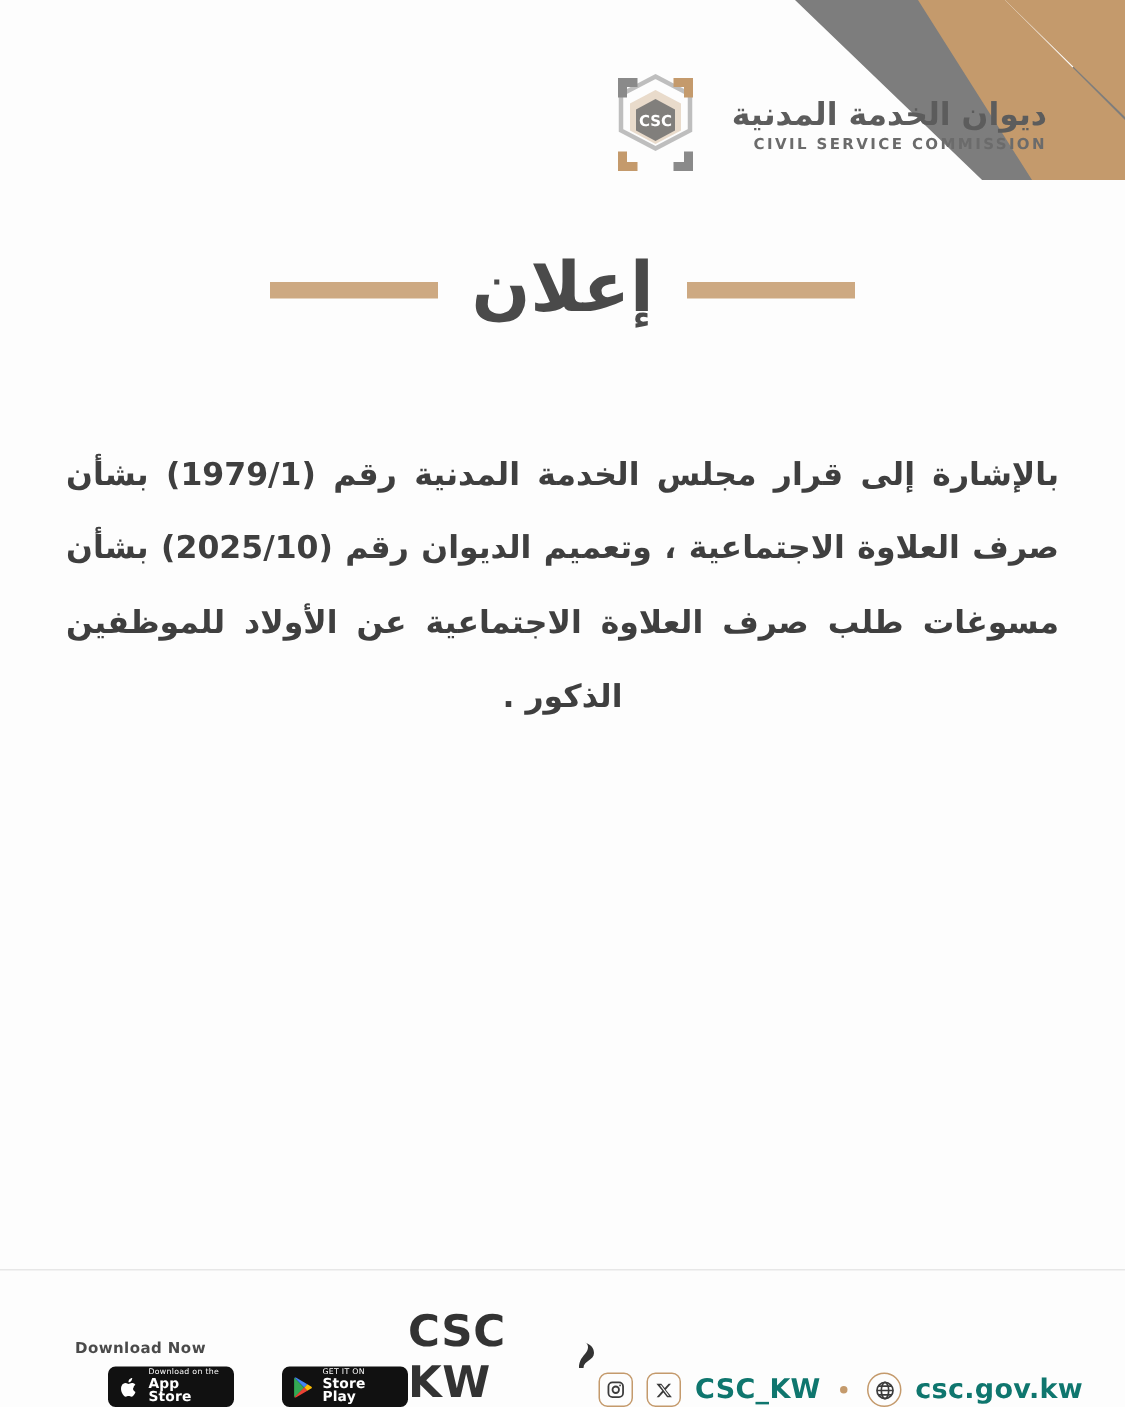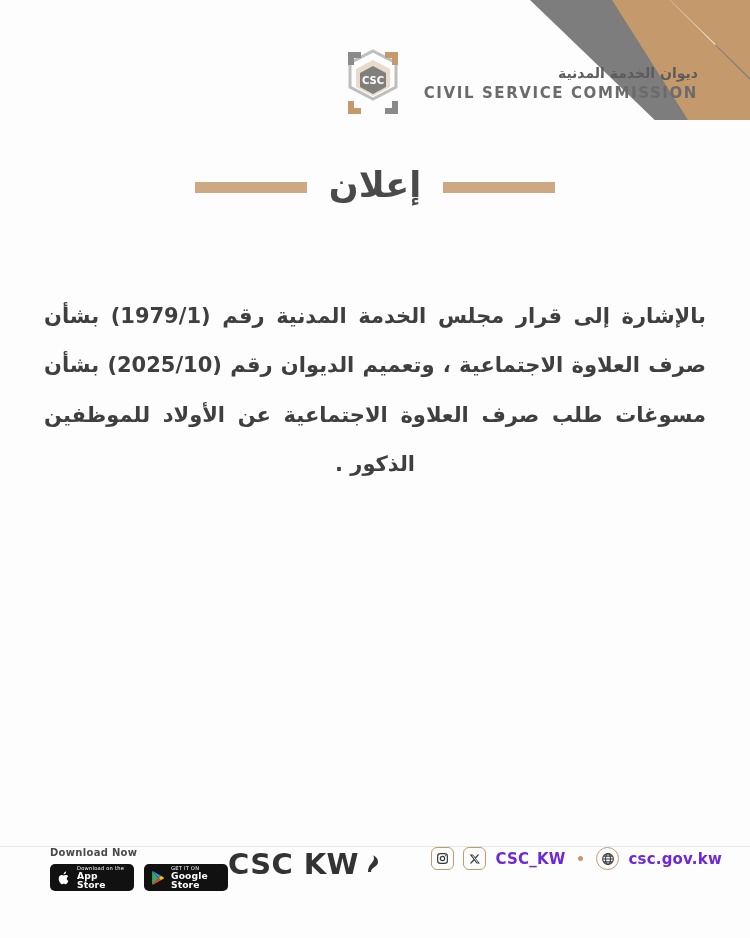--- a/index.html
+++ b/index.html
@@ -35,28 +35,28 @@
     top: 46px;
     right: 52px;
     display: flex;
     flex-direction: row-reverse;
     align-items: center;
     gap: 14px;
   }
   .logo-mark { width: 74px; height: 74px; flex: 0 0 auto; }
   .logo-text { display: flex; flex-direction: column; align-items: flex-start; gap: 3px; }
   .logo-ar {
-    font-size: 14px;
+    font-size: 21px;
     font-weight: bold;
     color: #5c5c5c;
     letter-spacing: 0px;
     direction: rtl;
   }
   .logo-en {
-    font-size: 15px;
+    font-size: 10px;
     font-weight: bold;
     color: #6b6b6b;
     letter-spacing: 1.6px;
     direction: ltr;
   }
 
   
   .title-row {
     position: absolute;
     top: 168px;
@@ -68,21 +68,21 @@
     gap: 22px;
   }
   .title-rule {
     height: 11px;
     background: #c49a6c;
     opacity: .85;
   }
   .rule-long { width: 112px; }
   .rule-short { width: 112px; }
   .title-text {
-    font-size: 35px;
+    font-size: 46px;
     font-weight: bold;
     color: #4a4a4a;
     line-height: 1;
     padding-bottom: 4px;
   }
 
   
   .body {
     position: absolute;
     top: 292px;
@@ -107,21 +107,21 @@
     left: 0; right: 0;
     bottom: 0;
     height: 92px;
     border-top: 1px solid #e7e7e7;
     background: #fdfdfd;
   }
   .footer-inner {
     position: relative;
     height: 100%;
     display: flex;
-    align-items: flex-start;
+    align-items: flex-end;
     direction: ltr;
     padding: 0 28px;
   }
   .download-block {
     display: flex;
     flex-direction: column;
     gap: 6px;
     margin-left: 22px;
   }
   .download-label {
@@ -134,20 +134,21 @@
   .store-badge {
     width: 84px;
     height: 27px;
     background: #111;
     border-radius: 5px;
     display: flex;
     align-items: center;
     gap: 5px;
     padding: 0 6px;
     color: #fff;
+    margin-left: 22px;
   }
   .store-badge .glyph { width: 16px; height: 16px; flex: 0 0 auto; }
   .store-txt { display: flex; flex-direction: column; line-height: 1; }
   .store-top { font-size: 5.2px; letter-spacing: .2px; }
   .store-bot { font-size: 9.2px; font-weight: bold; letter-spacing: .1px; }
 
   .brand-name {
     font-size: 29px;
     font-weight: bold;
     color: #333;
@@ -169,23 +170,23 @@
     border-radius: 6px;
     display: flex; align-items: center; justify-content: center;
   }
   .social .icon-round {
     width: 23px; height: 23px;
     border: 1.6px solid #c49a6c;
     border-radius: 50%;
     display: flex; align-items: center; justify-content: center;
   }
   .social-handle, .social-site {
-    font-size: 15px;
-    font-weight: bold;
-    color: #6d28d9;
+    font-size: 18px;
+    font-weight: bold;
+    color: #0f766e;
     letter-spacing: .2px;
   }
   .dot-sep {
     width: 5px; height: 5px; border-radius: 50%;
     background: #c49a6c;
     margin: 0 4px;
   }
 </style>
 </head>
 <body>
@@ -260,21 +261,21 @@
             <span class="glyph">
               <svg width="16" height="16" viewBox="0 0 24 24" xmlns="http://www.w3.org/2000/svg">
                 <path d="M3.6 2.2c-.3.3-.5.8-.5 1.4v16.8c0 .6.2 1.1.5 1.4l.1.1 9.4-9.4v-.2L3.6 2.2z" fill="#34A853"></path>
                 <path d="M16.3 15.3l-3.2-3.2v-.2l3.2-3.2.1.1 3.7 2.1c1.1.6 1.1 1.6 0 2.2l-3.8 2.2z" fill="#FBBC04"></path>
                 <path d="M16.4 15.2L13.1 12 3.6 21.8c.4.4 1 .4 1.7 0l11.1-6.6z" fill="#EA4335"></path>
                 <path d="M16.4 8.8L5.3 2.2c-.7-.4-1.3-.4-1.7 0L13.1 12l3.3-3.2z" fill="#4285F4"></path>
               </svg>
             </span>
             <span class="store-txt">
               <span class="store-top">GET IT ON</span>
-              <span class="store-bot">Google Store</span>
+              <span class="store-bot">Store Play</span>
             </span>
           </div>
 
         </div>
       </div>
 
       <div class="brand-name">
         <span>CSC KW</span>
         <span>
           <svg width="16" height="20" viewBox="0 0 16 20" xmlns="http://www.w3.org/2000/svg">

